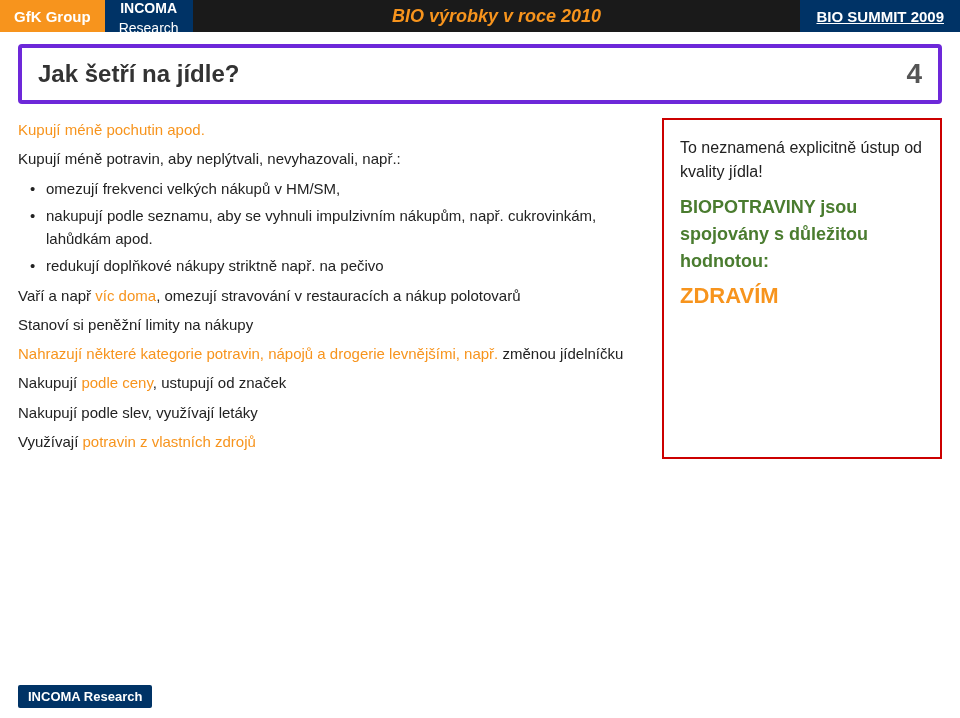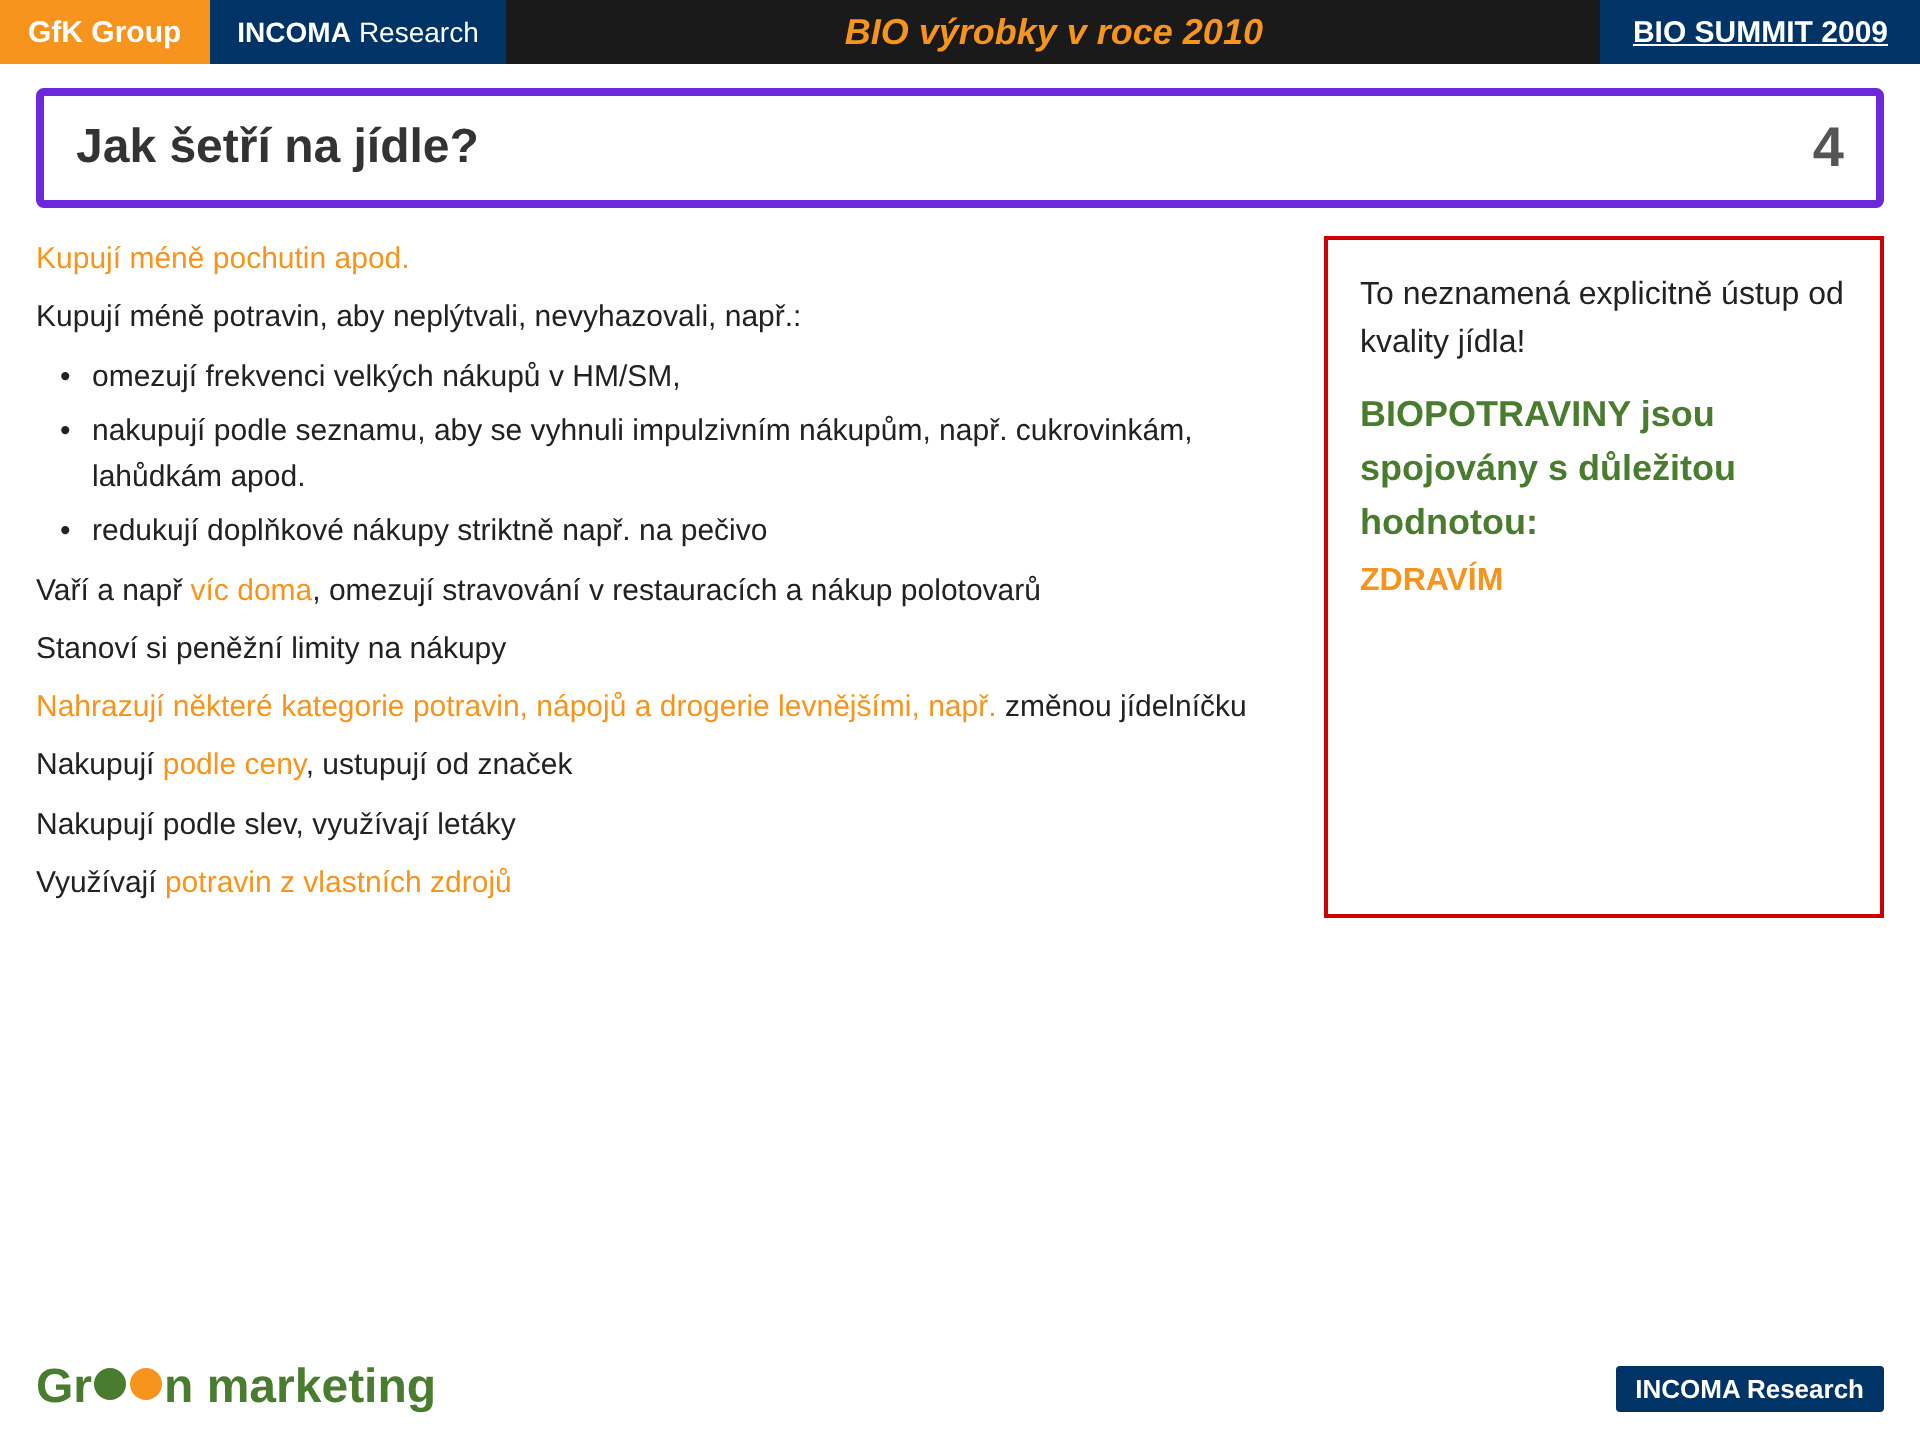--- a/index.html
+++ b/index.html
@@ -28,20 +28,21 @@
       align-items: center;
     }
     .top-bar-incoma {
       background: #003366;
       color: #fff;
       font-size: 14px;
       padding: 0 14px;
       display: flex;
       align-items: center;
       gap: 4px;
+      flex-direction: column;
     }
     .top-bar-incoma span.bold { font-weight: bold; }
     .top-bar-title {
       flex: 1;
       display: flex;
       align-items: center;
       justify-content: center;
       color: #f7941d;
       font-size: 18px;
       font-weight: bold;
@@ -123,21 +124,21 @@
     .info-box .big-green-bold {
       color: #4a7c2f;
       font-weight: bold;
       font-size: 18px;
       margin-top: 10px;
       display: block;
     }
     .info-box .zdravim {
       color: #f7941d;
       font-weight: bold;
-      font-size: 16px;
+      font-size: 22px;
       display: block;
       margin-top: 4px;
     }
     .footer-logo {
       display: flex;
       align-items: center;
       gap: 0;
     }
     .footer-right-logo {
       background: #003366;
@@ -228,20 +229,14 @@
         <span class="big-green-bold">BIOPOTRAVINY jsou spojovány s důležitou hodnotou:</span>
         <span class="zdravim">ZDRAVÍM</span>
       </div>
     </div>
 
   </div>
 
 </div>
 
 <div style="position:absolute; bottom:10px; left:0; width:960px; display:flex; align-items:center; justify-content:space-between; padding:0 18px;">
-  <div class="footer-logo">
-    <span style="color:#4a7c2f; font-size:24px; font-weight:bold;">Gr</span>
-    <span style="display:inline-block; width:16px; height:16px; background:#4a7c2f; border-radius:50%; margin:0 1px; vertical-align:middle; position:relative; top:-2px;"></span>
-    <span style="display:inline-block; width:16px; height:16px; background:#f7941d; border-radius:50%; margin:0 1px; vertical-align:middle; position:relative; top:-2px;"></span>
-    <span style="color:#4a7c2f; font-size:24px; font-weight:bold;">n marketing</span>
-  </div>
   <div class="footer-right-logo">INCOMA Research</div>
 </div>
 
 </body></html>

